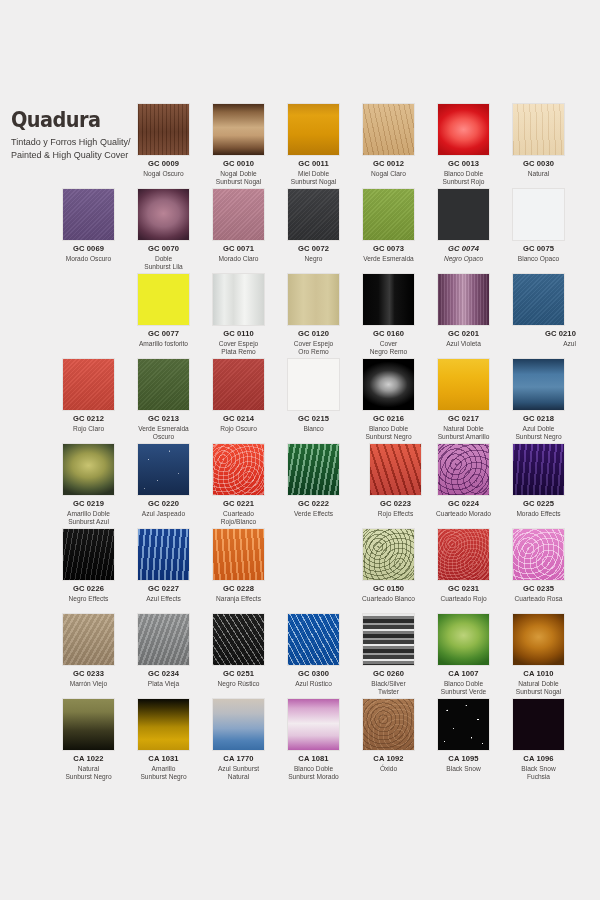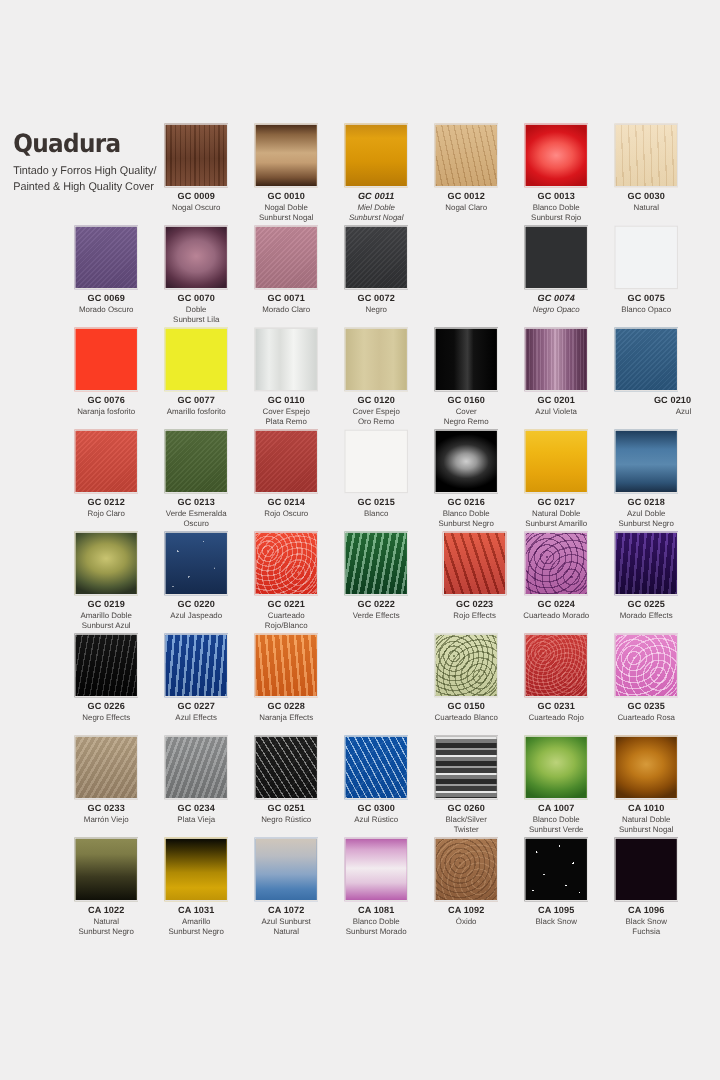--- a/index.html
+++ b/index.html
@@ -96,21 +96,21 @@
       <div class="cell" style="left: 201px; top: 103px;">
         <div class="chip" style="background: rgb(183, 145, 104);">
           <div class="tex" style="background: linear-gradient(rgb(77, 47, 28) 0%, rgb(138, 100, 64) 16%, rgb(205, 171, 128) 46%, rgb(196, 157, 114) 62%, rgb(122, 84, 54) 86%, rgb(60, 36, 21) 100%);"></div>
         </div>
         <div class="code">GC 0010</div>
         <div class="nm">
           <span>Nogal Doble</span>
           <span>Sunburst Nogal</span>
         </div>
       </div>
-      <div class="cell" style="left: 276px; top: 103px; font-style: italic;">
+      <div class="cell" style="left: 276px; top: 103px;">
         <div class="chip" style="background: rgb(214, 146, 6);">
           <div class="tex" style="background: linear-gradient(rgb(201, 139, 18) 0%, rgb(226, 161, 16) 22%, rgb(215, 148, 6) 60%, rgb(184, 122, 5) 100%), repeating-linear-gradient(90deg, rgba(255, 255, 255, 0.05) 0px, rgba(255, 255, 255, 0.05) 2px, rgba(0, 0, 0, 0.05) 2px, rgba(0, 0, 0, 0.05) 5px);"></div>
         </div>
         <div class="code">GC 0011</div>
         <div class="nm">
           <span>Miel Doble</span>
           <span>Sunburst Nogal</span>
         </div>
       </div>
       <div class="cell" style="left: 351px; top: 103px;">
@@ -171,47 +171,47 @@
       </div>
       <div class="cell" style="left: 276px; top: 188px;">
         <div class="chip" style="background: rgb(53, 54, 57);">
           <div class="tex" style="background: repeating-linear-gradient(135deg, rgba(255, 255, 255, 0.043) 0px, rgba(255, 255, 255, 0.043) 1px, rgba(0, 0, 0, 0.05) 1px, rgba(0, 0, 0, 0.05) 3px), linear-gradient(rgba(255, 255, 255, 0.06), rgba(0, 0, 0, 0.1)), rgb(53, 54, 57);"></div>
         </div>
         <div class="code">GC 0072</div>
         <div class="nm">
           <span>Negro</span>
         </div>
       </div>
+      <div class="cell" style="left: 351px; top: 188px;">
+        <div class="chip" style="background: rgb(133, 168, 60);">
+          <div class="tex" style="background: repeating-linear-gradient(135deg, rgba(255, 255, 255, 0.043) 0px, rgba(255, 255, 255, 0.043) 1px, rgba(0, 0, 0, 0.05) 1px, rgba(0, 0, 0, 0.05) 3px), linear-gradient(rgba(255, 255, 255, 0.06), rgba(0, 0, 0, 0.1)), rgb(133, 168, 60);"></div>
+        </div>
+        <div class="code">GC 0073</div>
+        <div class="nm">
+          <span>Verde Esmeralda</span>
+        </div>
+      </div>
       <div class="cell" style="left: 426px; top: 188px; font-style: italic;">
         <div class="chip" style="background: rgb(47, 48, 50);">
           <div class="tex" style="background: rgb(47, 48, 50);"></div>
         </div>
         <div class="code">GC 0074</div>
         <div class="nm">
           <span>Negro Opaco</span>
         </div>
       </div>
       <div class="cell" style="left: 501px; top: 188px;">
         <div class="chip" style="background: rgb(242, 243, 244);">
           <div class="tex" style="background: rgb(242, 243, 244);"></div>
         </div>
         <div class="code">GC 0075</div>
         <div class="nm">
           <span>Blanco Opaco</span>
         </div>
       </div>
-      <div class="cell" style="left: 51px; top: 273px;">
-        <div class="chip" style="background: rgb(251, 60, 35);">
-          <div class="tex" style="background: rgb(251, 60, 35);"></div>
-        </div>
-        <div class="code">GC 0076</div>
-        <div class="nm">
-          <span>Naranja fosforito</span>
-        </div>
-      </div>
       <div class="cell" style="left: 126px; top: 273px;">
         <div class="chip" style="background: rgb(237, 237, 41);">
           <div class="tex" style="background: rgb(237, 237, 41);"></div>
         </div>
         <div class="code">GC 0077</div>
         <div class="nm">
           <span>Amarillo fosforito</span>
         </div>
       </div>
       <div class="cell" style="left: 201px; top: 273px;">
@@ -531,21 +531,21 @@
         <div class="code">CA 1031</div>
         <div class="nm">
           <span>Amarillo</span>
           <span>Sunburst Negro</span>
         </div>
       </div>
       <div class="cell" style="left: 201px; top: 698px;">
         <div class="chip" style="background: rgb(111, 147, 192);">
           <div class="tex" style="background: linear-gradient(rgb(207, 198, 187) 0%, rgb(185, 188, 194) 28%, rgb(138, 165, 198) 58%, rgb(78, 128, 182) 82%, rgb(58, 110, 166) 100%);"></div>
         </div>
-        <div class="code">CA 1072</div>
+        <div class="code">CA 1770</div>
         <div class="nm">
           <span>Azul Sunburst</span>
           <span>Natural</span>
         </div>
       </div>
       <div class="cell" style="left: 276px; top: 698px;">
         <div class="chip" style="background: rgb(194, 122, 184);">
           <div class="tex" style="background: linear-gradient(rgb(185, 100, 173) 0%, rgb(217, 168, 208) 18%, rgb(242, 235, 239) 48%, rgb(227, 198, 221) 72%, rgb(184, 95, 173) 100%);"></div>
         </div>
         <div class="code">CA 1081</div>

